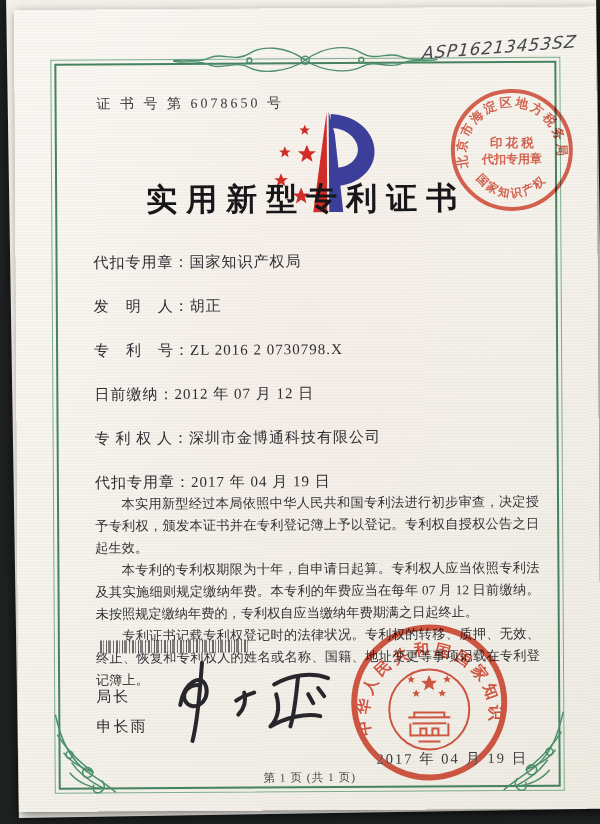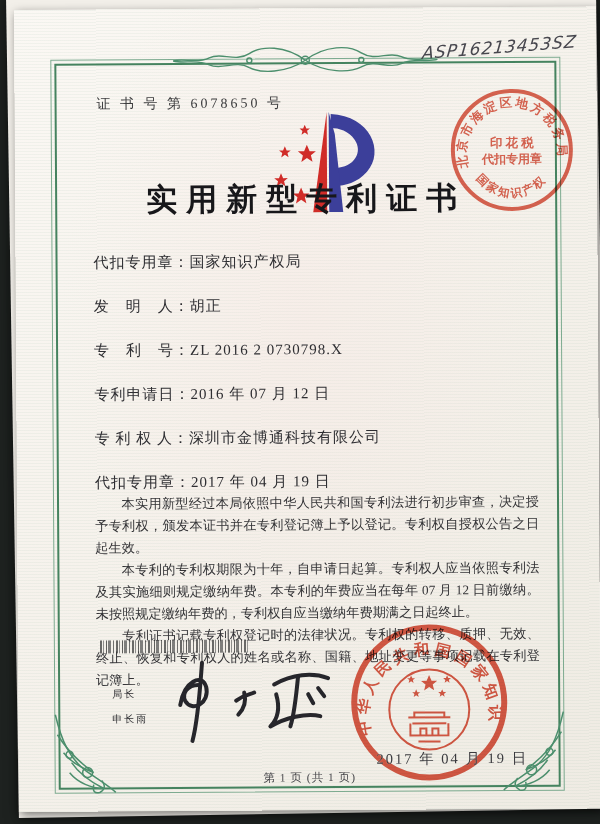--- a/index.html
+++ b/index.html
@@ -55,21 +55,21 @@
     font-size:13.2px;line-height:22px;color:#333336;text-align:justify;
   }
   .paras p{margin:0;text-indent:2em;}
   .barcode{
     position:absolute;left:82px;top:631px;width:148px;height:13px;opacity:.75;
     background:repeating-linear-gradient(90deg,
       #3c3c3c 0 2px,#f3efe9 2px 3px,#6b6b6b 3px 4px,#f3efe9 4px 6px,
       #2f2f2f 6px 7px,#f3efe9 7px 8px,#585858 8px 11px,#f3efe9 11px 13px,
       #444 13px 14px,#f3efe9 14px 16px);
   }
-  .signer{position:absolute;left:94px;top:678px;font-size:10px;color:#2c2c30;letter-spacing:2px;}
+  .signer{position:absolute;left:78px;top:678px;font-size:15px;color:#2c2c30;letter-spacing:2px;}
   .signer div{margin-bottom:11px;}
   .signature{position:absolute;left:140px;top:640px;}
   .stamp-top{position:absolute;left:432px;top:78px;opacity:.82;mix-blend-mode:multiply;}
   .stamp-bottom{position:absolute;left:330px;top:614px;opacity:.88;mix-blend-mode:multiply;}
   .stamp-date{
     position:absolute;left:358px;top:742px;font-size:14.5px;letter-spacing:2px;
     color:#3a3a3e;z-index:5;text-shadow:0 0 1px rgba(250,246,240,.6);
   }
   .footer-page{
     position:absolute;left:0;top:762px;width:100%;text-align:center;
@@ -149,21 +149,21 @@
       <div class="field-row">
         <span class="lbl">代扣专用章：</span><span class="val">国家知识产权局</span>
       </div>
       <div class="field-row">
         <span class="lbl">发　明　人：</span><span class="val">胡正</span>
       </div>
       <div class="field-row">
         <span class="lbl">专　利　号：</span><span class="val">ZL 2016 2 0730798.X</span>
       </div>
       <div class="field-row">
-        <span class="lbl">专利申请日：</span><span class="val">2016 年 07 月 12 日</span>
+        <span class="lbl">日前缴纳：</span><span class="val">2012 年 07 月 12 日</span>
       </div>
       <div class="field-row">
         <span class="lbl">专 利 权 人：</span><span class="val">深圳市金博通科技有限公司</span>
       </div>
       <div class="field-row">
         <span class="lbl">代扣专用章：</span><span class="val">2017 年 04 月 19 日</span>
       </div>
     </div>
 
     <div class="paras">

